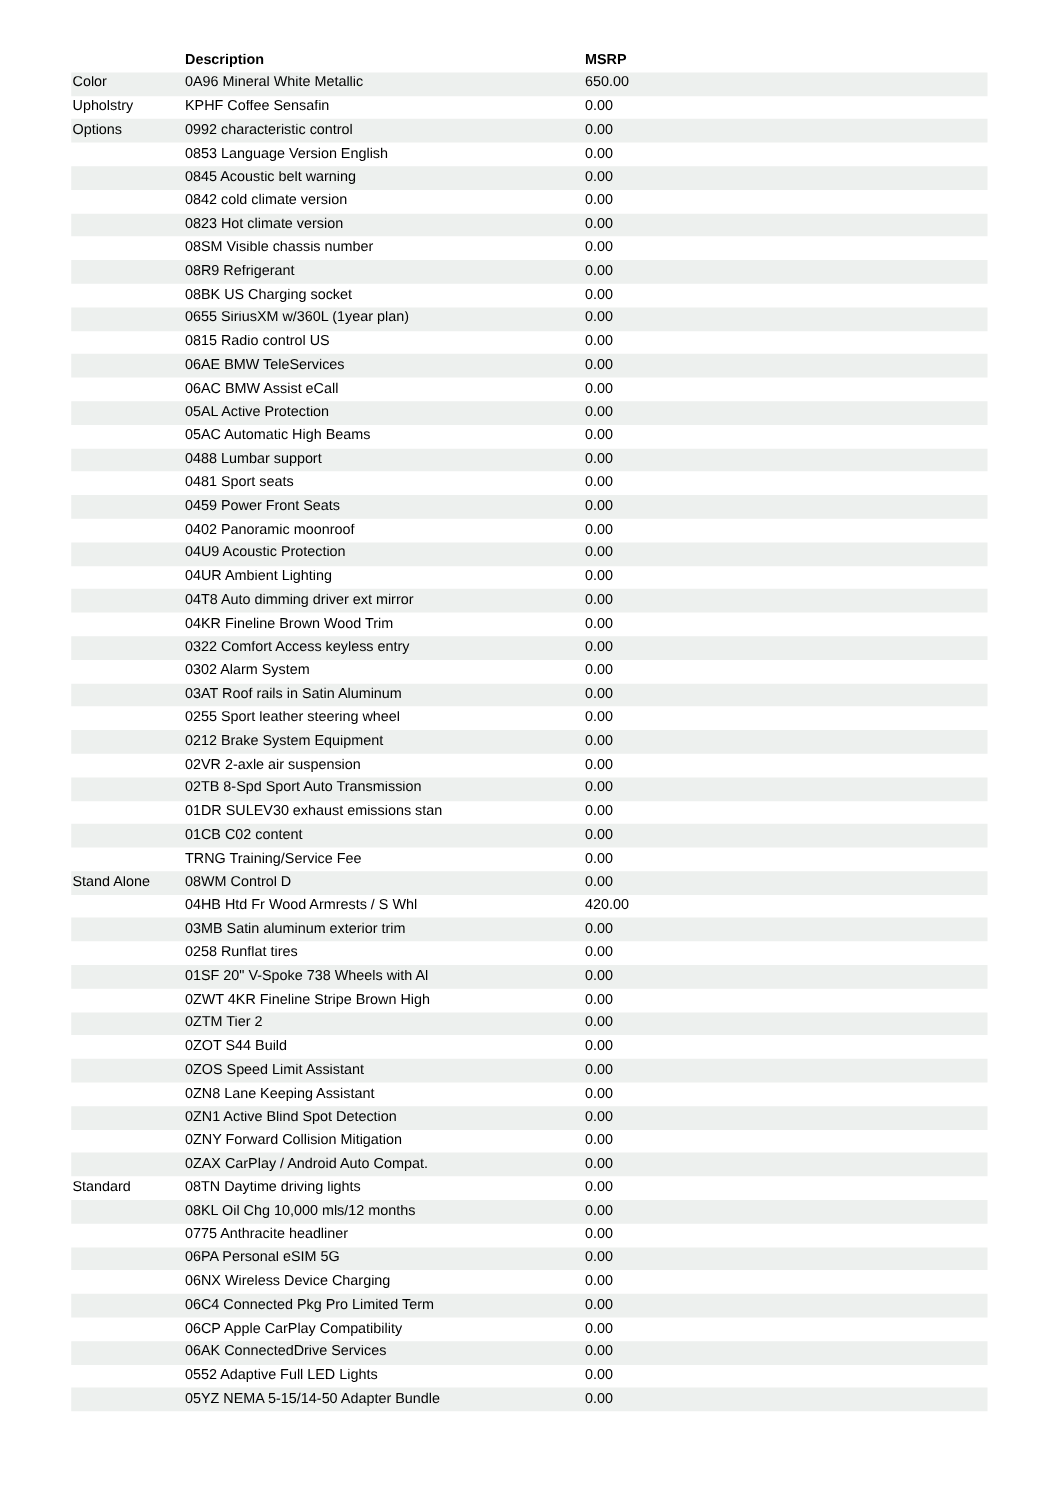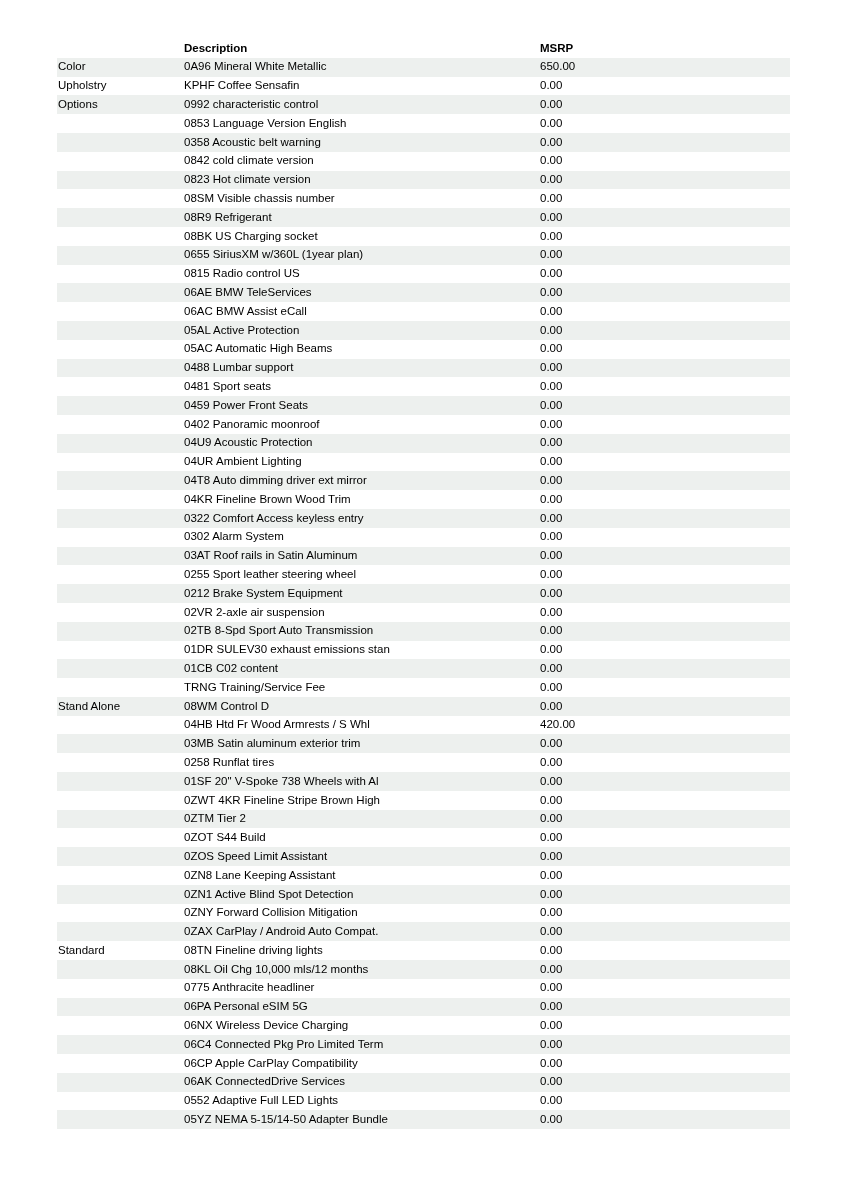--- a/index.html
+++ b/index.html
@@ -8,21 +8,21 @@
   body {
     width:848px; height:1200px; position:relative;
     background:var(--pagebg); color:var(--ink);
     font-family:"Liberation Sans", sans-serif;
     font-size:11.5px; line-height:1;
   }
   .spec-table { position:absolute; top:39px; left:57px; width:733px; }
   .row {
     display:grid;
     grid-template-columns:91px 320px 144px 178px;
-    height:18.8px; align-items:center;gap:36px;
+    height:18.8px; align-items:center;
   }
   .row.stripe { background:var(--stripe); }
   .cell { white-space:nowrap; overflow:hidden; }
   .cell.cat { padding-left:1px; }
   .cell.msrp { text-align:left; }
   .header-row { font-weight:bold; }
 </style>
 </head>
 <body>
 
@@ -53,21 +53,21 @@
     <div class="cell filler"></div>
   </div>
       <div class="row">
     <div class="cell cat"></div>
     <div class="cell desc">0853 Language Version English</div>
     <div class="cell msrp">0.00</div>
     <div class="cell filler"></div>
   </div>
       <div class="row stripe">
     <div class="cell cat"></div>
-    <div class="cell desc">0358 Acoustic belt warning</div>
+    <div class="cell desc">0845 Acoustic belt warning</div>
     <div class="cell msrp">0.00</div>
     <div class="cell filler"></div>
   </div>
       <div class="row">
     <div class="cell cat"></div>
     <div class="cell desc">0842 cold climate version</div>
     <div class="cell msrp">0.00</div>
     <div class="cell filler"></div>
   </div>
       <div class="row stripe">
@@ -311,21 +311,21 @@
     <div class="cell filler"></div>
   </div>
       <div class="row stripe">
     <div class="cell cat"></div>
     <div class="cell desc">0ZAX CarPlay / Android Auto Compat.</div>
     <div class="cell msrp">0.00</div>
     <div class="cell filler"></div>
   </div>
       <div class="row">
     <div class="cell cat">Standard</div>
-    <div class="cell desc">08TN Fineline driving lights</div>
+    <div class="cell desc">08TN Daytime driving lights</div>
     <div class="cell msrp">0.00</div>
     <div class="cell filler"></div>
   </div>
       <div class="row stripe">
     <div class="cell cat"></div>
     <div class="cell desc">08KL Oil Chg 10,000 mls/12 months</div>
     <div class="cell msrp">0.00</div>
     <div class="cell filler"></div>
   </div>
       <div class="row">

